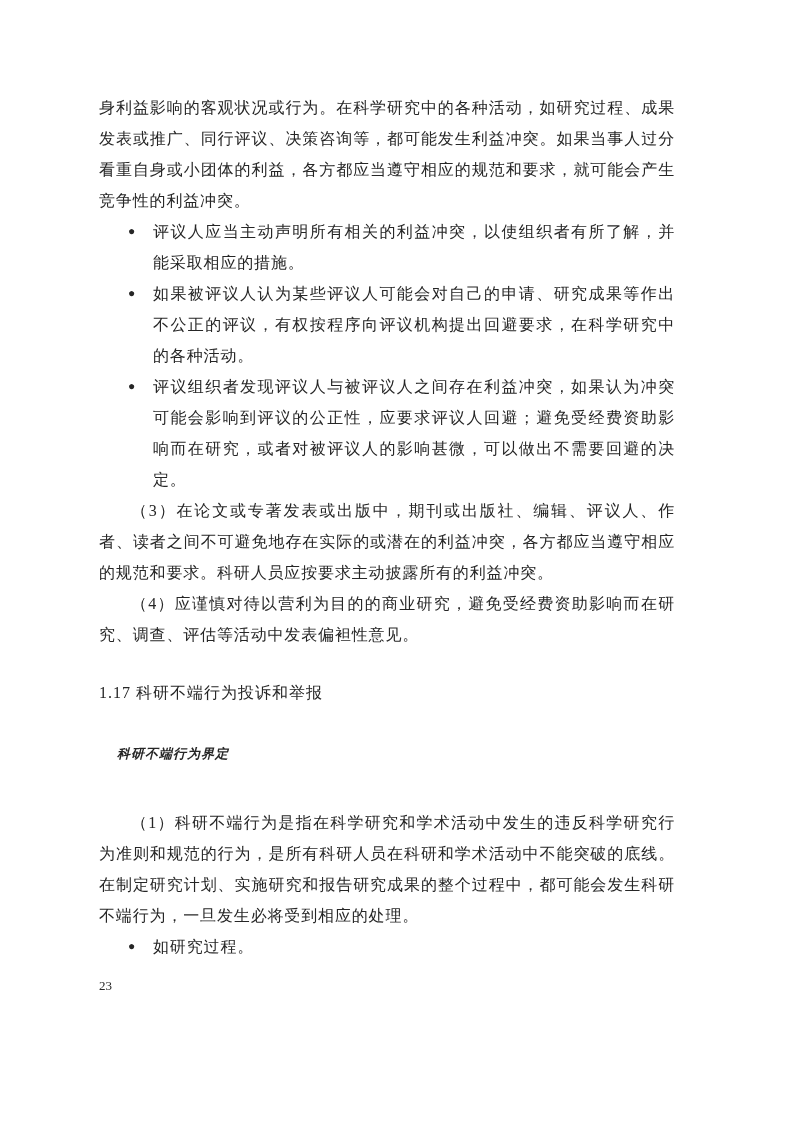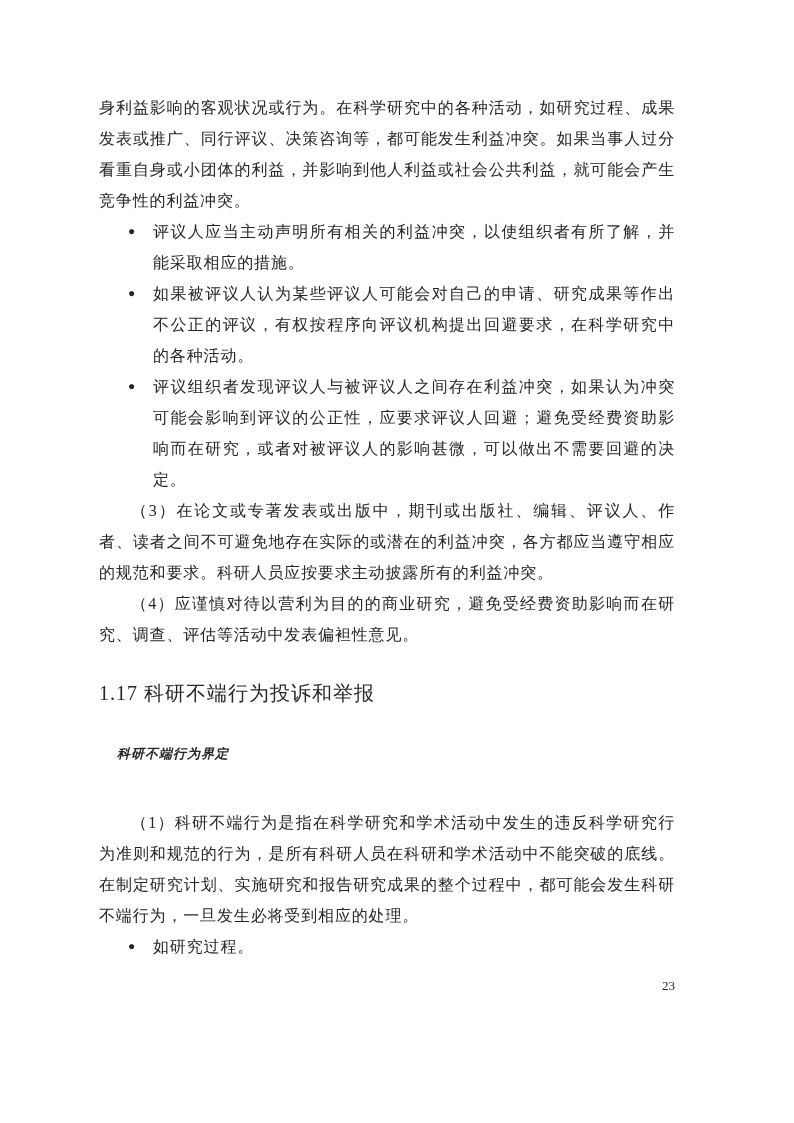--- a/index.html
+++ b/index.html
@@ -29,51 +29,51 @@
     flex:none;
     width:25px;
     margin-left:29px;
     font-size:12px;
     line-height:31px;
     letter-spacing:0;
   }
   .bullet-text{flex:1;text-align:justify;}
   h2.section-heading{
     margin:27px 0 13px 0;
-    font-size:20px;
+    font-size:16px;
     line-height:32px;
     font-weight:400;
     letter-spacing:1px;
     text-align:left;
   }
   h3.sub-heading{
     margin:29px 0 0 18px;
     font-size:13px;
     line-height:32px;
     font-weight:700;
     font-style:italic;
     font-family:"Liberation Sans","DejaVu Sans",sans-serif;
     letter-spacing:1px;
     text-align:left;
   }
   .after-subheading{margin-top:37px;}
   .page-number{
     margin-top:16px;
-    text-align:right;
+    text-align:left;
     font-size:13px;
     line-height:16px;
     letter-spacing:0;
   }
 </style>
 </head>
 <body>
 
 <div class="page">
 
-  <p>身利益影响的客观状况或行为。在科学研究中的各种活动，如研究过程、成果发表或推广、同行评议、决策咨询等，都可能发生利益冲突。如果当事人过分看重自身或小团体的利益，并影响到他人利益或社会公共利益，就可能会产生竞争性的利益冲突。</p>
+  <p>身利益影响的客观状况或行为。在科学研究中的各种活动，如研究过程、成果发表或推广、同行评议、决策咨询等，都可能发生利益冲突。如果当事人过分看重自身或小团体的利益，各方都应当遵守相应的规范和要求，就可能会产生竞争性的利益冲突。</p>
 
 
   <ul class="bullets">
     <li>
       <span class="bullet-marker">●</span>
       <span class="bullet-text">评议人应当主动声明所有相关的利益冲突，以使组织者有所了解，并能采取相应的措施。</span>
     </li>
     <li>
       <span class="bullet-marker">●</span>
       <span class="bullet-text">如果被评议人认为某些评议人可能会对自己的申请、研究成果等作出不公正的评议，有权按程序向评议机构提出回避要求，在科学研究中的各种活动。</span>

